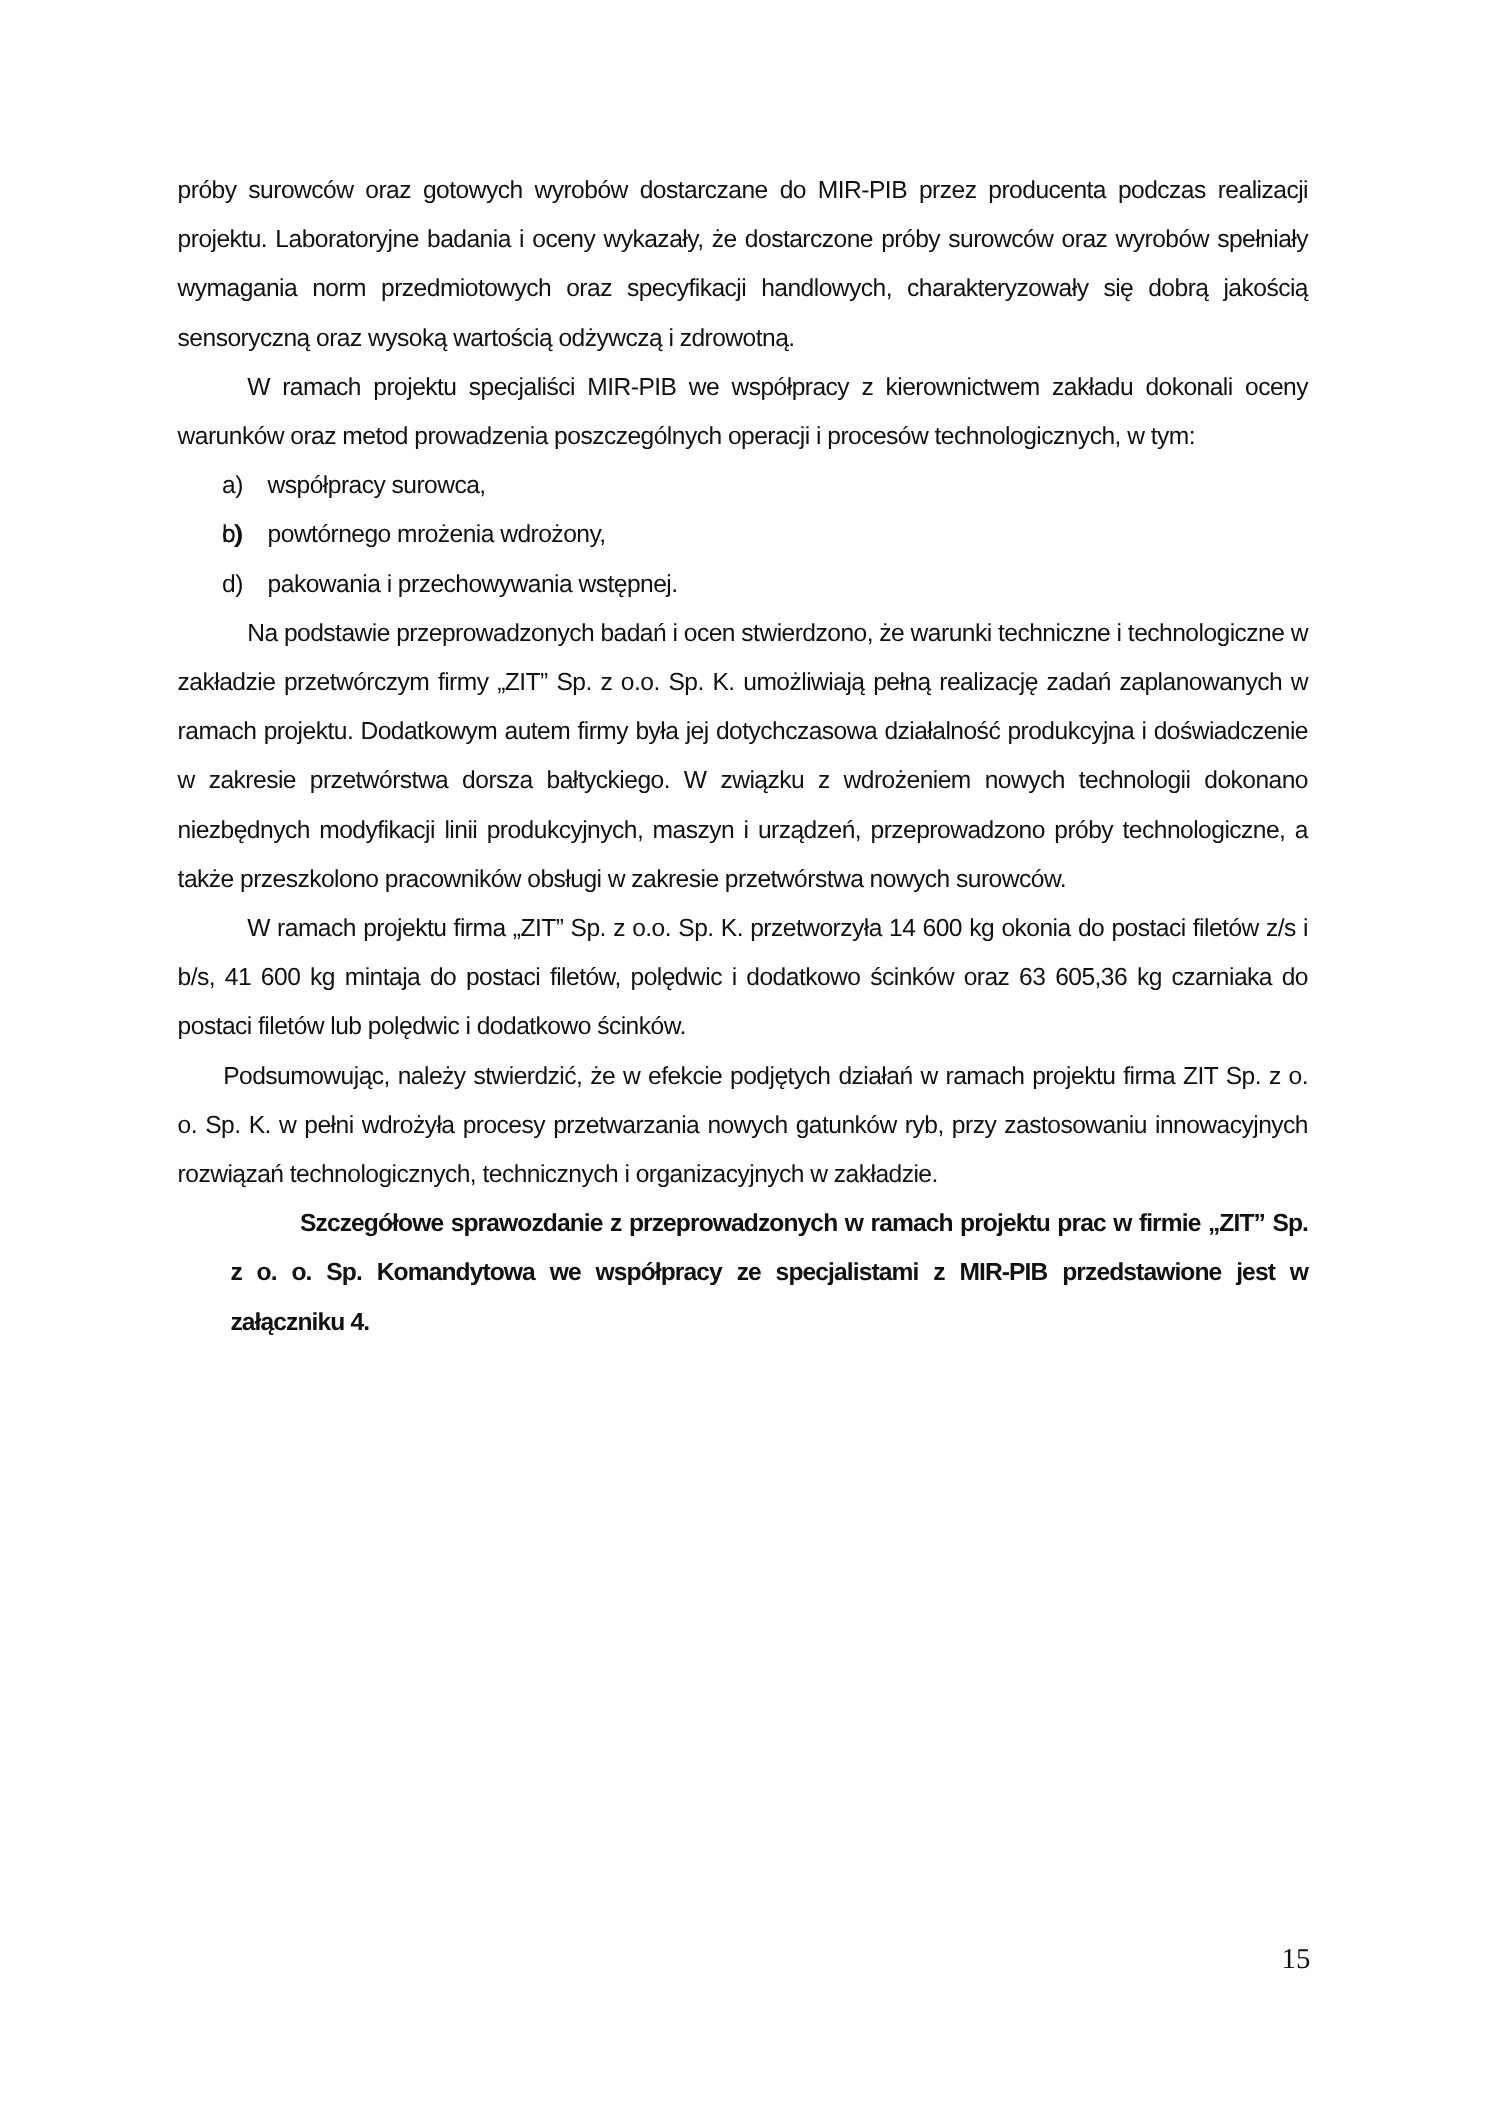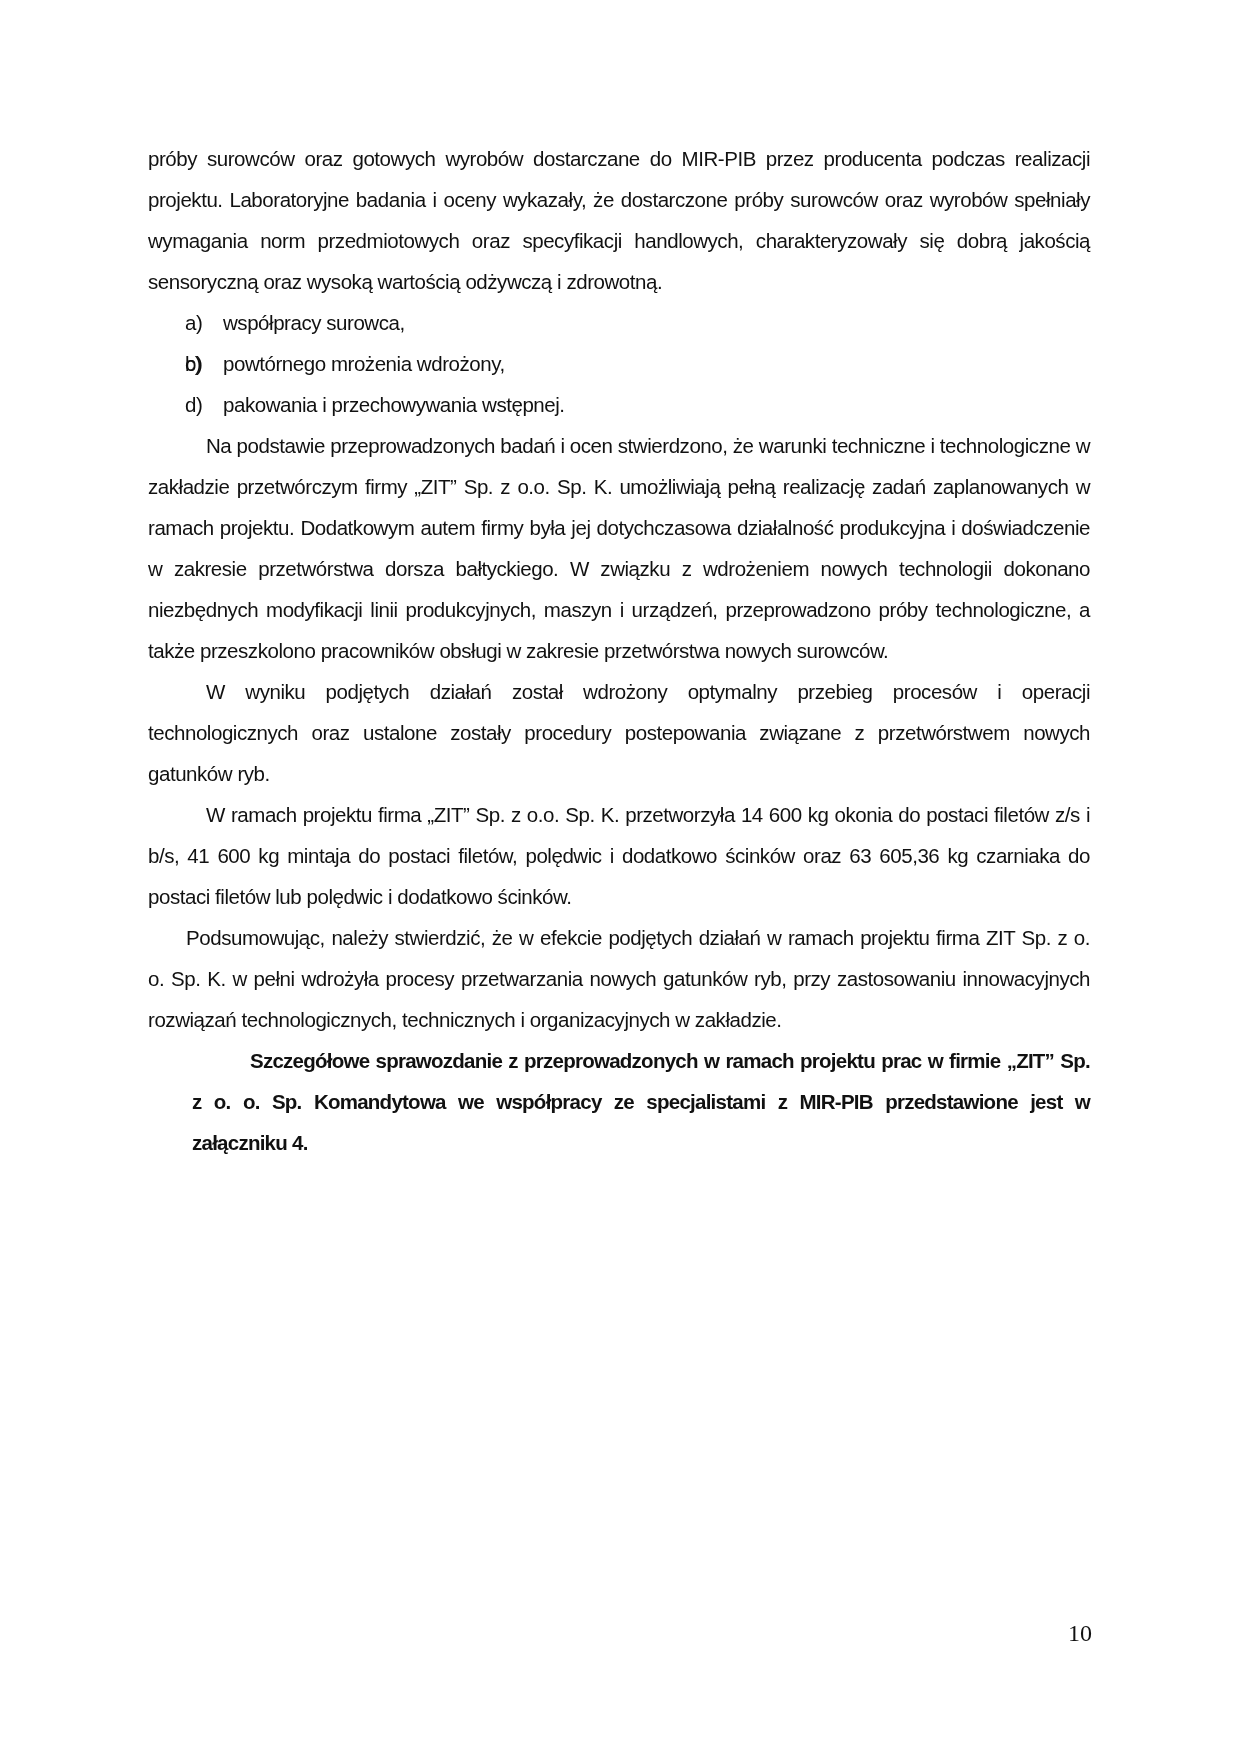--- a/index.html
+++ b/index.html
@@ -55,39 +55,39 @@
       font-size: 24px;
       line-height: 30px;
       color: #111111;
     }
   </style>
 </head>
 <body>
 
 <div class="page">
   <p class="para">próby surowców oraz gotowych wyrobów dostarczane do MIR-PIB przez producenta podczas realizacji projektu. Laboratoryjne badania i oceny wykazały, że dostarczone próby surowców oraz wyrobów spełniały wymagania norm przedmiotowych oraz specyfikacji handlowych, charakteryzowały się dobrą jakością sensoryczną oraz wysoką wartością odżywczą i zdrowotną.</p>
+  <p class="para indent">W ramach projektu specjaliści MIR-PIB we współpracy z kierownictwem zakładu dokonali oceny warunków oraz metod prowadzenia poszczególnych operacji i procesów technologicznych, w tym:</p>
 
   <ul class="list">
     <li class="list-item">
       <span class="list-marker">a)</span>
       <span>współpracy surowca,</span>
     </li>
     <li class="list-item">
       <span class="list-marker">b)</span>
     </li>
     <li class="list-item">
       <span class="list-marker">c)</span>
       <span>powtórnego mrożenia wdrożony,</span>
     </li>
     <li class="list-item">
       <span class="list-marker">d)</span>
       <span>pakowania i przechowywania wstępnej.</span>
     </li>
   </ul>
 
   <p class="para indent">Na podstawie przeprowadzonych badań i ocen stwierdzono, że warunki techniczne i technologiczne w zakładzie przetwórczym firmy „ZIT” Sp. z o.o. Sp. K. umożliwiają pełną realizację zadań zaplanowanych w ramach projektu. Dodatkowym autem firmy była jej dotychczasowa działalność produkcyjna i doświadczenie w zakresie przetwórstwa dorsza bałtyckiego. W związku z wdrożeniem nowych technologii dokonano niezbędnych modyfikacji linii produkcyjnych, maszyn i urządzeń, przeprowadzono próby technologiczne, a także przeszkolono pracowników obsługi w zakresie przetwórstwa nowych surowców.</p>
-  <p class="para indent">W wyniku podjętych działań został wdrożony optymalny przebieg procesów i operacji technologicznych oraz ustalone zostały procedury postepowania związane z przetwórstwem nowych gatunków ryb.</p>
   <p class="para indent">W ramach projektu firma „ZIT” Sp. z o.o. Sp. K. przetworzyła 14 600 kg okonia do postaci filetów z/s i b/s, 41 600 kg mintaja do postaci filetów, polędwic i dodatkowo ścinków oraz 63 605,36 kg czarniaka do postaci filetów lub polędwic i dodatkowo ścinków.</p>
   <p class="para indent-small">Podsumowując, należy stwierdzić, że w efekcie podjętych działań w ramach projektu firma ZIT Sp. z o. o. Sp. K. w pełni wdrożyła procesy przetwarzania nowych gatunków ryb, przy zastosowaniu innowacyjnych rozwiązań technologicznych, technicznych i organizacyjnych w zakładzie.</p>
   <p class="para indent bold">Szczegółowe sprawozdanie z przeprowadzonych w ramach projektu prac w firmie „ZIT” Sp. z o. o. Sp. Komandytowa we współpracy ze specjalistami z MIR-PIB przedstawione jest w załączniku 4.</p>
 </div>
 
-<div class="page-number">10</div>
+<div class="page-number">15</div>
 
 </body></html>

